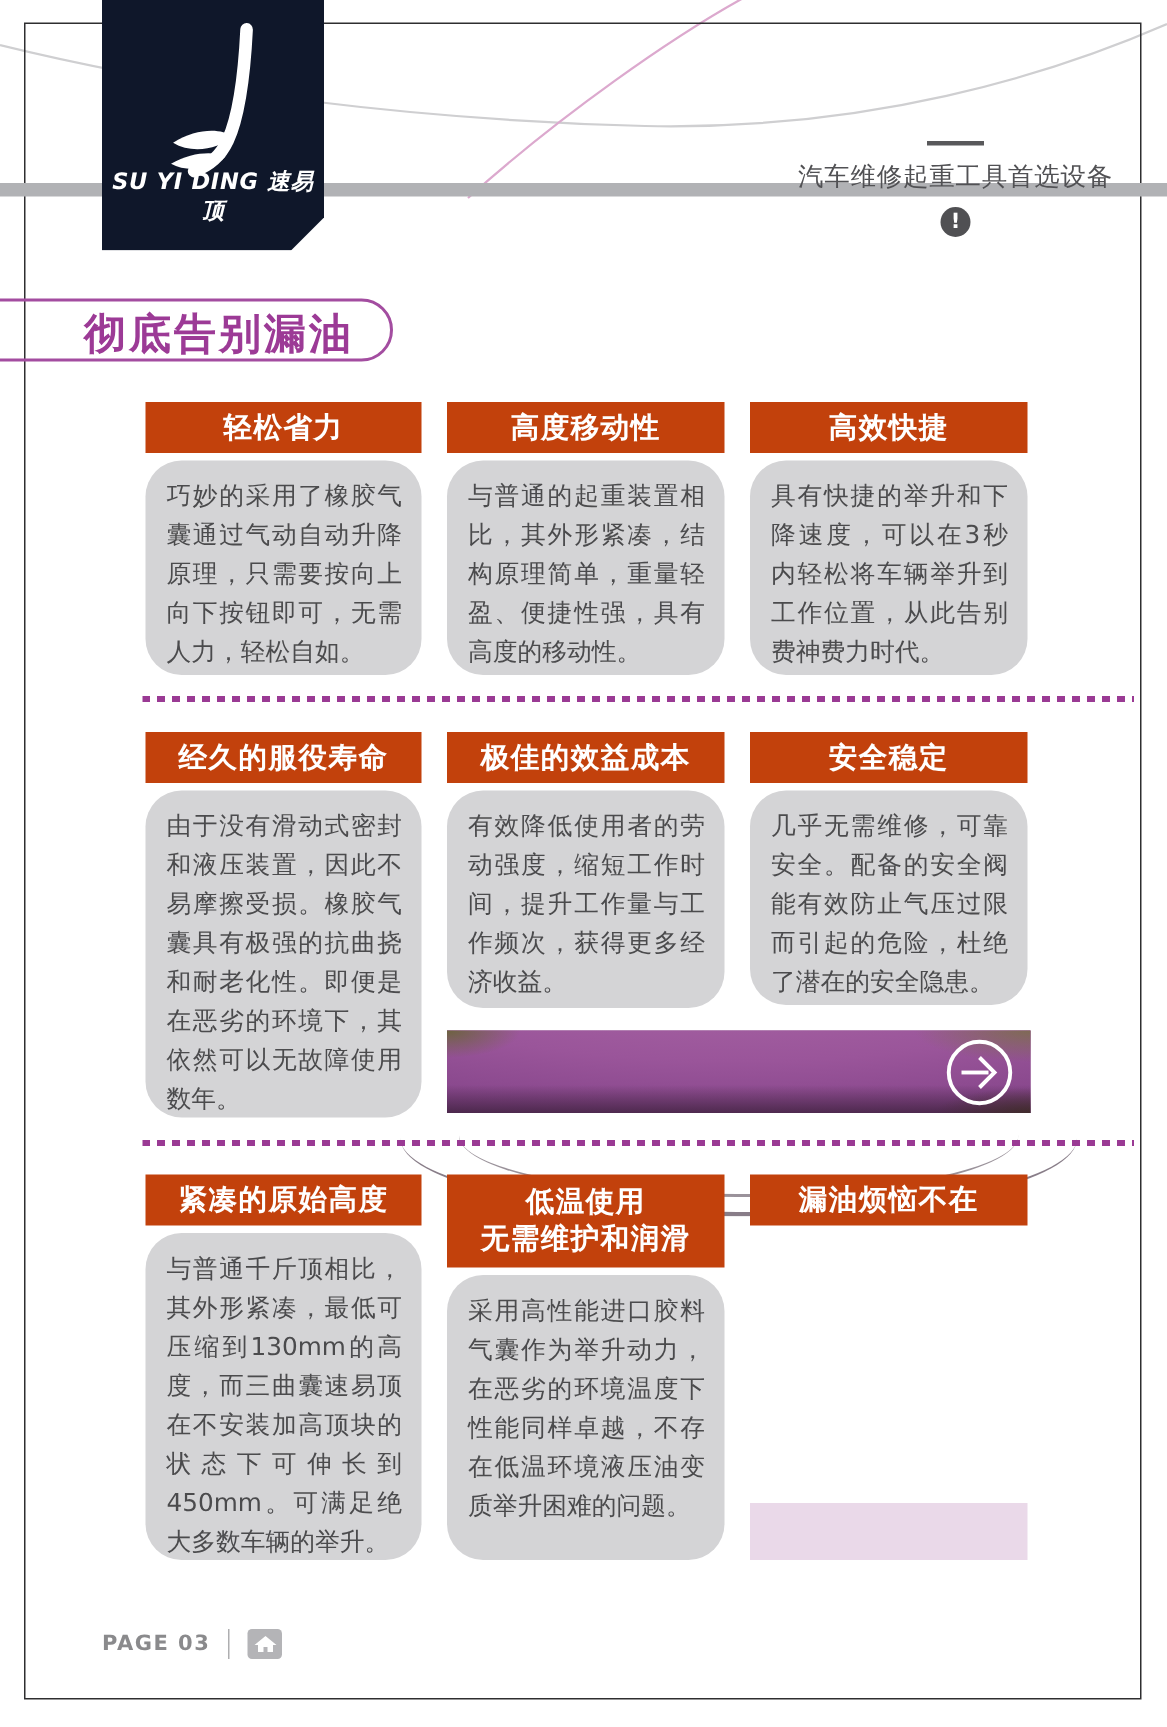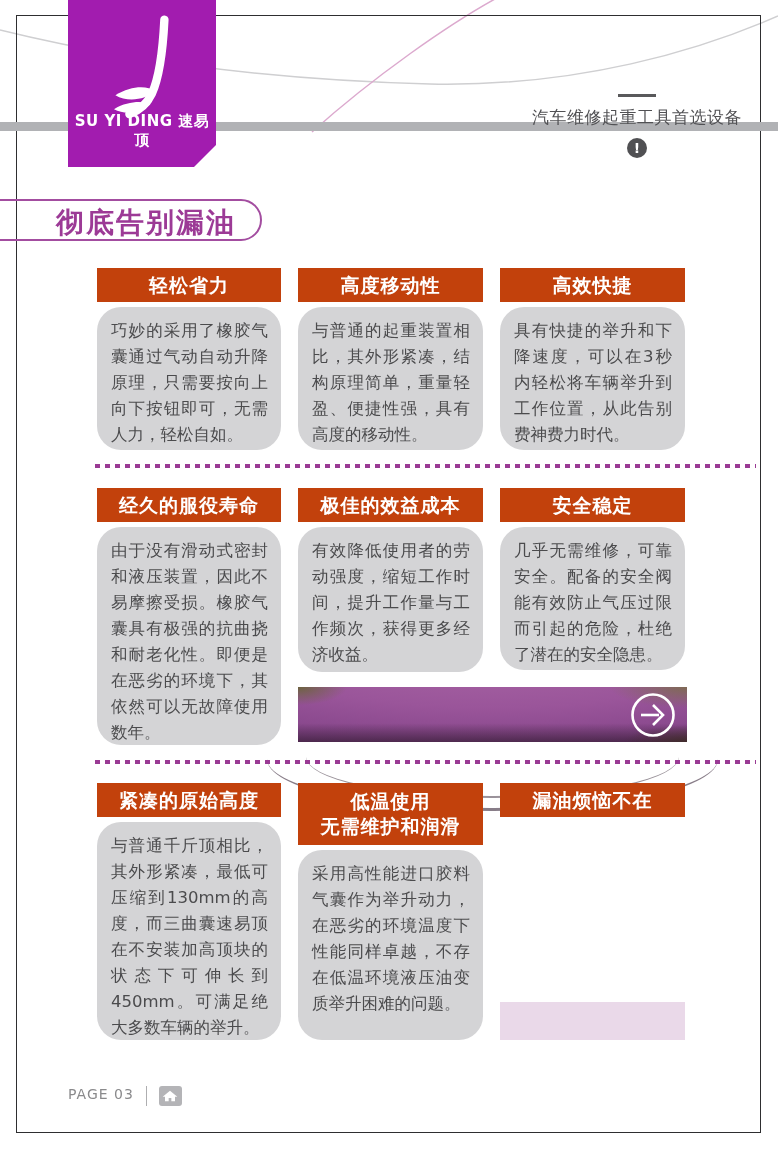--- a/index.html
+++ b/index.html
@@ -10,22 +10,22 @@
   .curves{position:absolute;left:0;top:0;width:778px;height:240px;z-index:1;}
 
   
   .frame{position:absolute;left:16px;top:15px;width:745px;height:1118px;
          border:1px solid #2e2e30;box-sizing:border-box;z-index:2;}
 
   
   .gray-bar{position:absolute;left:0;top:122px;width:778px;height:9px;background:#b1b2b5;z-index:3;}
 
   
-  .badge{position:absolute;left:68px;top:0;width:148px;height:167px;background:#a21caf;z-index:6;
-         clip-path:polygon(0 0,100% 0,100% calc(100% - 22px),calc(100% - 22px) 100%,0 100%);}
+  .badge{position:absolute;left:68px;top:0;width:148px;height:167px;background:#0f172a;z-index:6;
+         clip-path:polygon(0 0,100% 0,100% calc(100% - 22px),calc(100% - 22px) 100%,0 100%);font-style:italic;}
   .badge svg{position:absolute;left:39px;top:14px;}
   .brand-text{position:absolute;left:0;right:0;bottom:17px;text-align:center;color:#fff;
               font-weight:700;font-size:15px;letter-spacing:.5px;}
 
   
   .slogan{position:absolute;top:94px;right:36px;display:flex;align-items:center;gap:9px;z-index:4;flex-direction:column;}
   .slogan .dash{width:38px;height:3px;background:#59595b;}
   .slogan .txt{font-size:17px;color:#515154;letter-spacing:.5px;}
   .excl{width:20px;height:20px;border-radius:50%;background:#505053;color:#fff;font-weight:700;
         font-size:14px;line-height:20px;text-align:center;}
@@ -81,21 +81,21 @@
       border-bottom:3px solid rgba(38,18,38,.55);box-sizing:border-box;}
   .photo .rim2{position:absolute;left:2%;top:52%;width:96%;height:150%;border-radius:50%;
       border-bottom:2px solid rgba(30,14,30,.45);box-sizing:border-box;}
   .photo-arrow{position:absolute;left:332px;top:5px;width:46px;height:46px;background:transparent;
                border:none;padding:0;cursor:pointer;}
 
   
   .pink-block{position:absolute;left:500px;top:1002px;width:185px;height:38px;background:#ead9e9;z-index:4;}
 
   
-  .footer{position:absolute;left:68px;top:1086px;display:flex;align-items:flex-start;gap:12px;z-index:4;}
+  .footer{position:absolute;left:68px;top:1086px;display:flex;align-items:center;gap:12px;z-index:4;font-weight:bold;}
   .page-label{font-size:14px;color:#8a8a8c;letter-spacing:1px;}
   .foot-sep{width:1px;height:20px;background:#aeaeb0;}
   .home-btn{width:23px;height:20px;background:#b4b4b7;border-radius:3px;border:none;padding:0;
             display:flex;align-items:center;justify-content:center;cursor:pointer;}
 </style>
 </head>
 <body>
 
 <div class="page">
 

